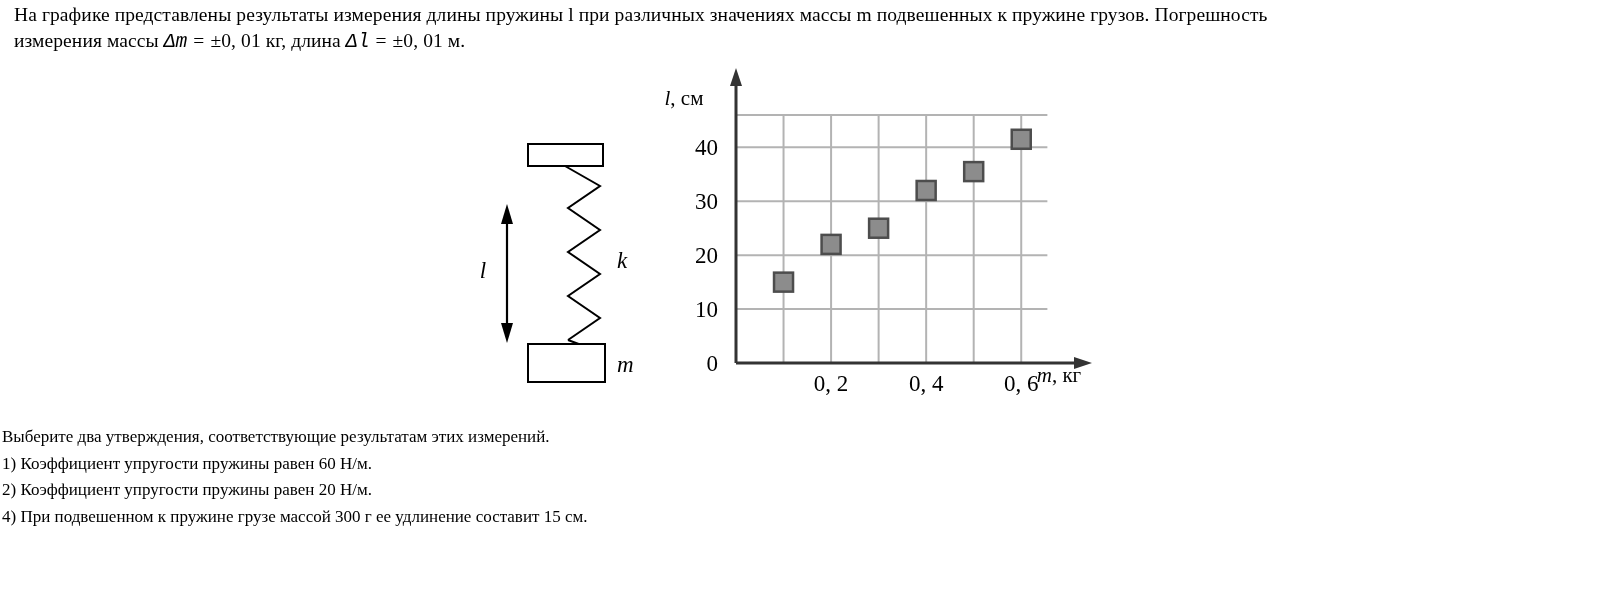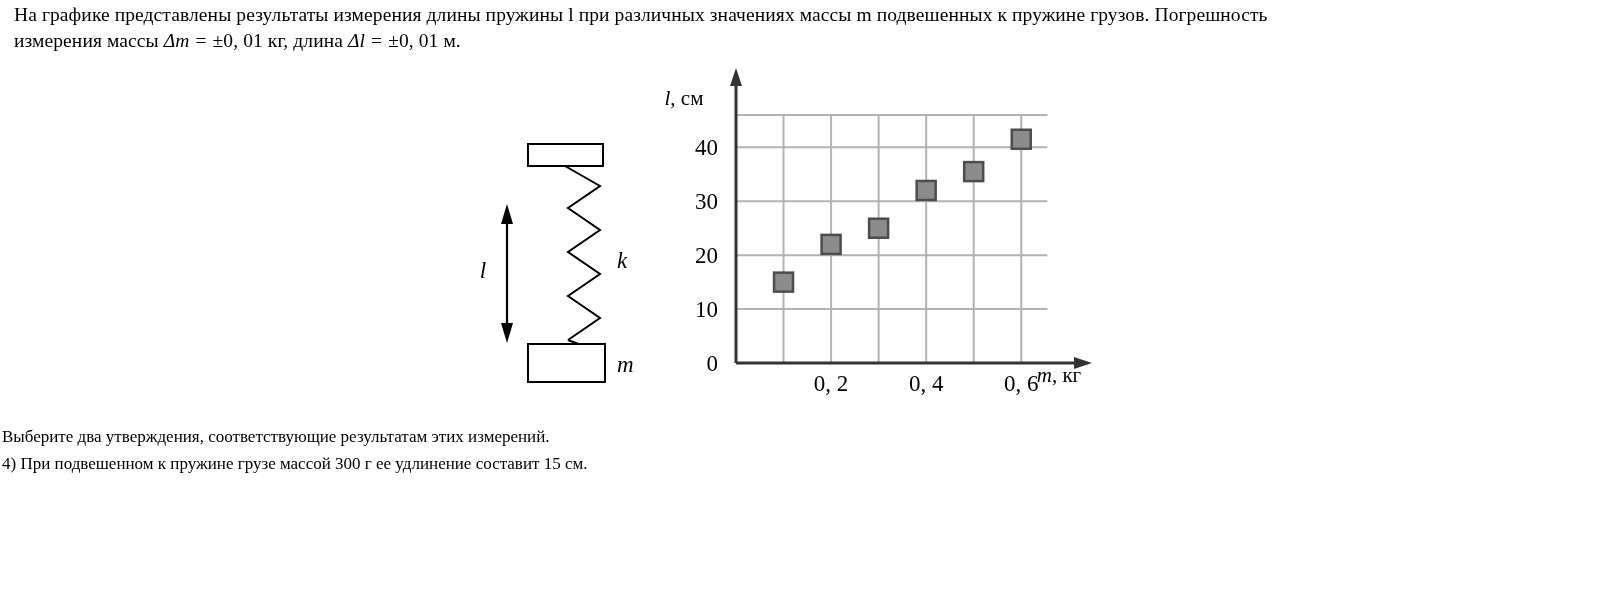--- a/index.html
+++ b/index.html
@@ -20,21 +20,21 @@
   #intro {
     position: absolute;
     left: 14px;
     top: 2px;
     width: 1610px;
     font-size: 19.5px;
     line-height: 26px;
     letter-spacing: 0.1px;
   }
   #intro .mathline { }
-  .mi { font-style: italic; font-family: Liberation Serif, serif; }
+  .mi { font-style: italic; font-family: Liberation Mono, monospace; }
   .mr { font-style: normal; }
   .op { font-style: normal; padding: 0 1px; }
 
   
   #figure {
     position: absolute;
     left: 0;
     top: 60px;
     width: 1616px;
     height: 350px;
@@ -156,14 +156,16 @@
           <rect x="916.6538461538462" y="120.97826086956522" width="19" height="19" fill="#8c8c8c" stroke="#4d4d4d" stroke-width="2.5"></rect>
           <rect x="964.1923076923076" y="102.1086956521739" width="19" height="19" fill="#8c8c8c" stroke="#4d4d4d" stroke-width="2.5"></rect>
           <rect x="1011.7307692307693" y="69.7608695652174" width="19" height="19" fill="#8c8c8c" stroke="#4d4d4d" stroke-width="2.5"></rect>
         </g>
     </g>
   </svg>
 </div>
 
 <div id="answers">
   <div class="line">Выберите два утверждения, соответствующие результатам этих измерений.</div>
+  <div class="line">1) Коэффициент упругости пружины равен 60 Н/м.</div>
+  <div class="line">2) Коэффициент упругости пружины равен 20 Н/м.</div>
   <div class="line">4) При подвешенном к пружине грузе массой 300 г ее удлинение составит 15 см.</div>
 </div>
 
 </body></html>

